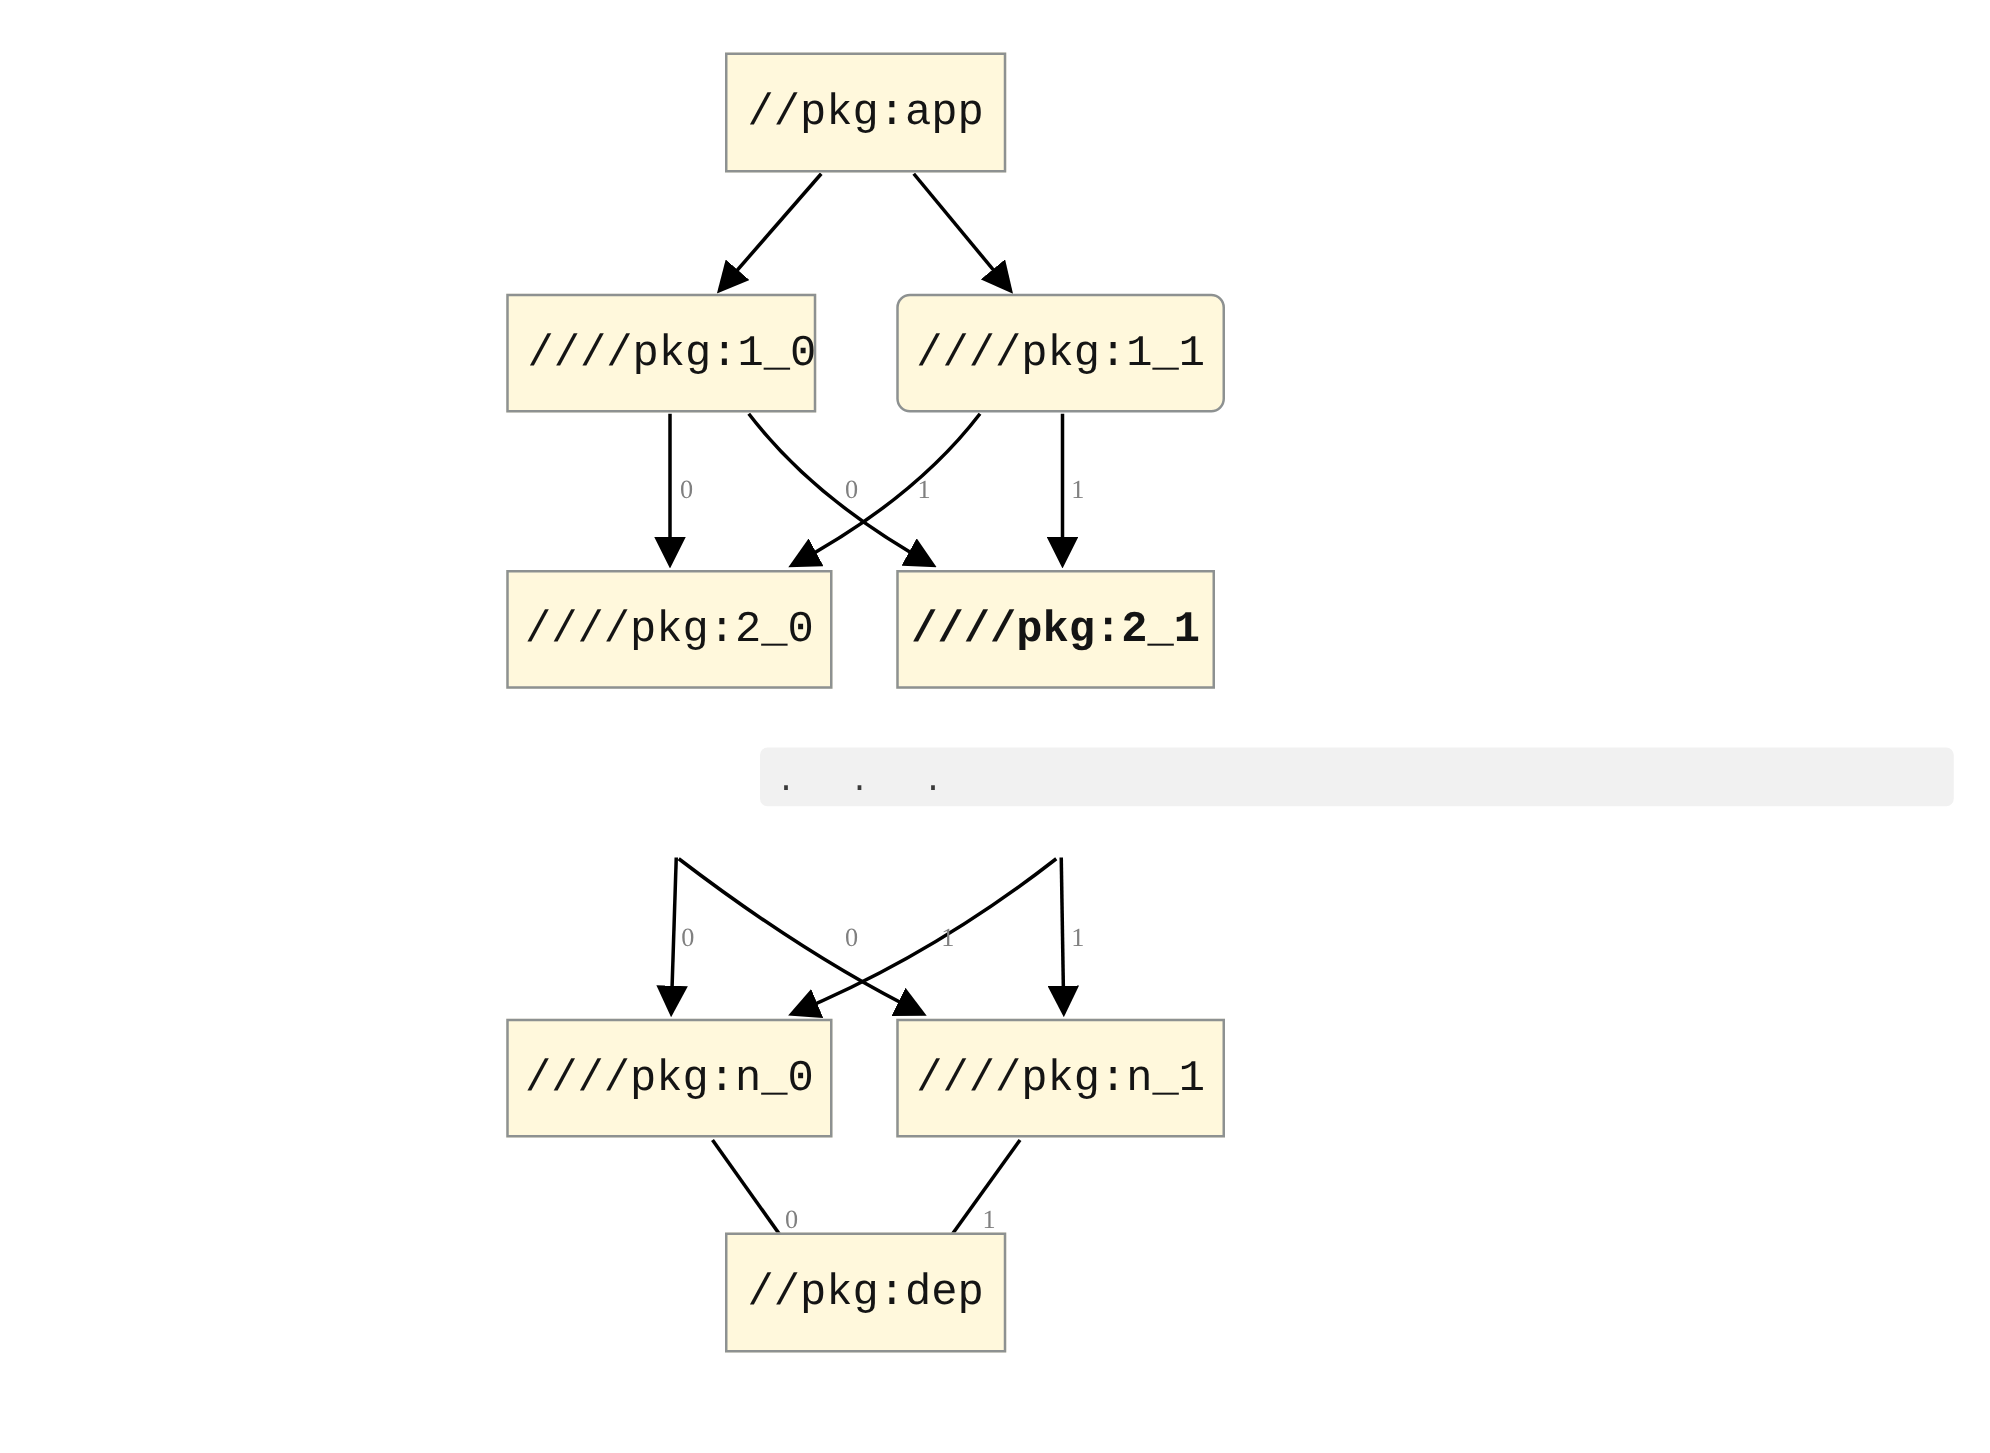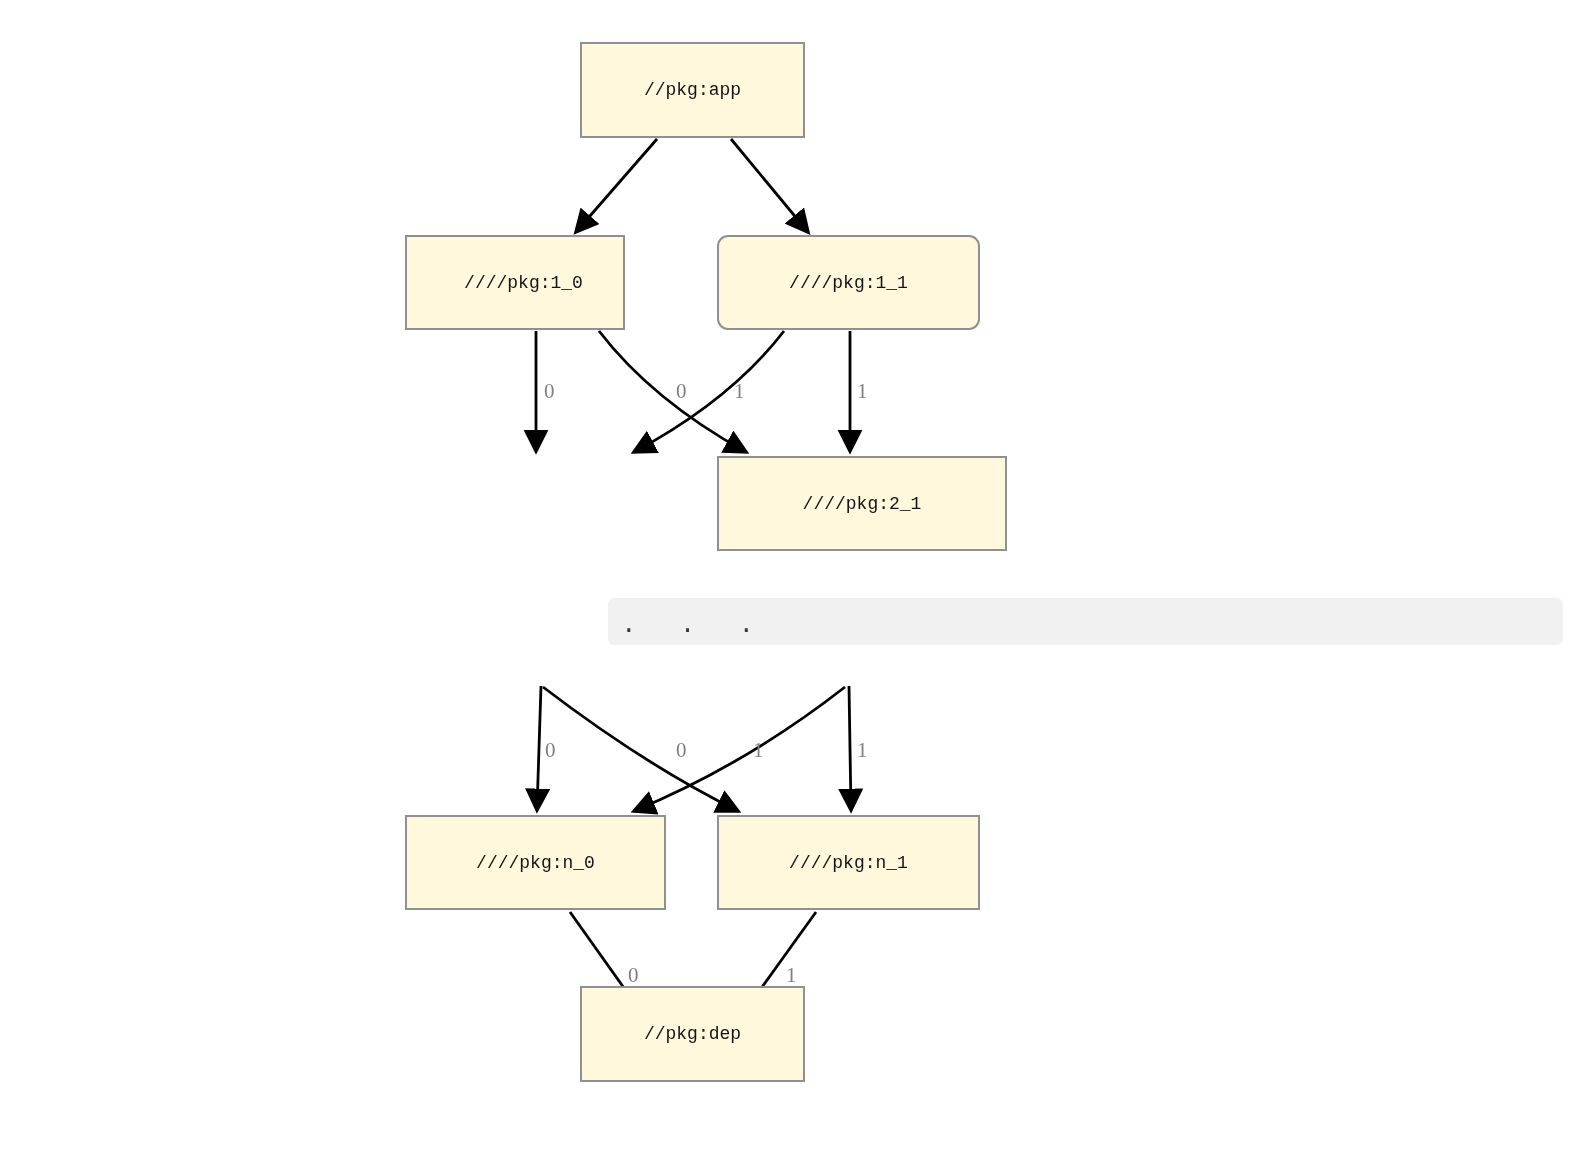--- a/index.html
+++ b/index.html
@@ -15,21 +15,21 @@
     position: absolute;
     box-sizing: border-box;
     background: var(--node-fill, #fff8dc);
     border: 2px solid var(--node-border, #8d9191);
     display: flex;
     align-items: center;
     justify-content: center;
   }
   .node-label {
     font-family: "Liberation Mono", monospace;
-    font-size: 18px;
+    font-size: 35px;
     color: #141414;
     white-space: pre;
   }
   .code-band {
     position: absolute;
     left: 608px;
     top: 598px;
     width: 955px;
     height: 47px;
     background: var(--band, #f1f1f1);
@@ -99,30 +99,33 @@
         <text x="628" y="982" class="edge-label">0</text>
         <path d="M 816,912 L 729,1033" class="edge-path" marker-end="url(#arrow)"></path>
         <text x="786" y="982" class="edge-label">1</text>
       </g>
   </svg>
 
   <div class="node" style="left:580px; top:42px; width:225px; height:96px;">
     <span class="node-label">//pkg:app</span>
   </div>
 
-  <div class="node" style="left:405px; top:235px; width:220px; height:95px;padding-left:17px;">
+  <div class="node" style="left:405px; top:235px; width:248px; height:95px;padding-left:17px;">
     <span class="node-label">////pkg:1_0</span>
   </div>
 
   <div class="node" style="left:717px; top:235px; width:263px; height:95px;border-radius:11px;">
     <span class="node-label">////pkg:1_1</span>
   </div>
 
+  <div class="node" style="left:405px; top:456px; width:261px; height:95px;">
+    <span class="node-label">////pkg:2_0</span>
+  </div>
 
-  <div class="node" style="left:717px; top:456px; width:290px; height:95px;">
+  <div class="node" style="left:717px; top:456px; width:255px; height:95px;font-weight:bold;">
     <span class="node-label">////pkg:2_1</span>
   </div>
 
   <div class="code-band">
     <span class="dots">.  .  .</span>
   </div>
 
   <div class="node" style="left:405px; top:815px; width:261px; height:95px;">
     <span class="node-label">////pkg:n_0</span>
   </div>

